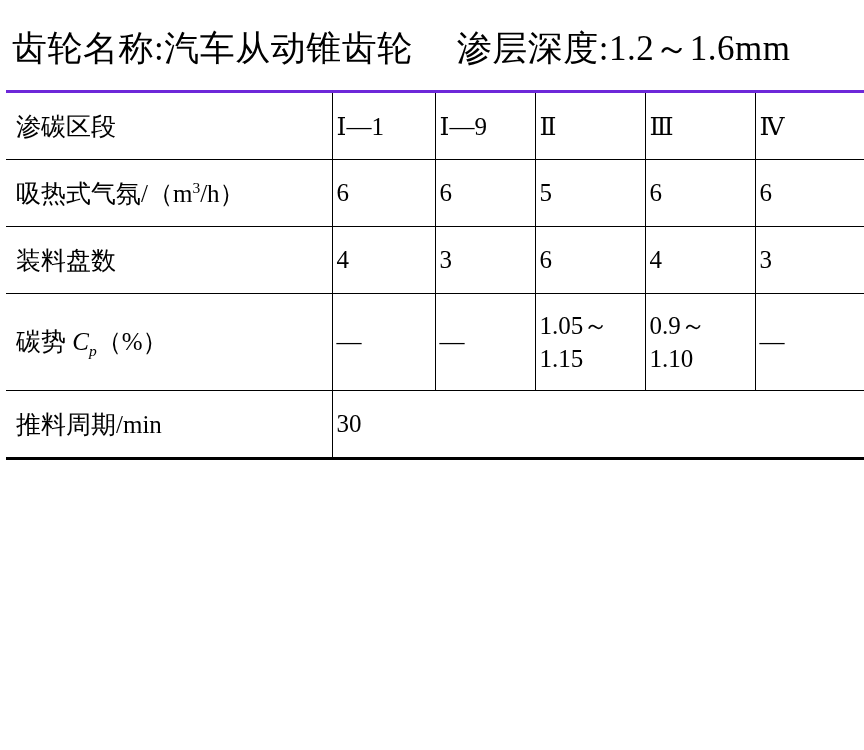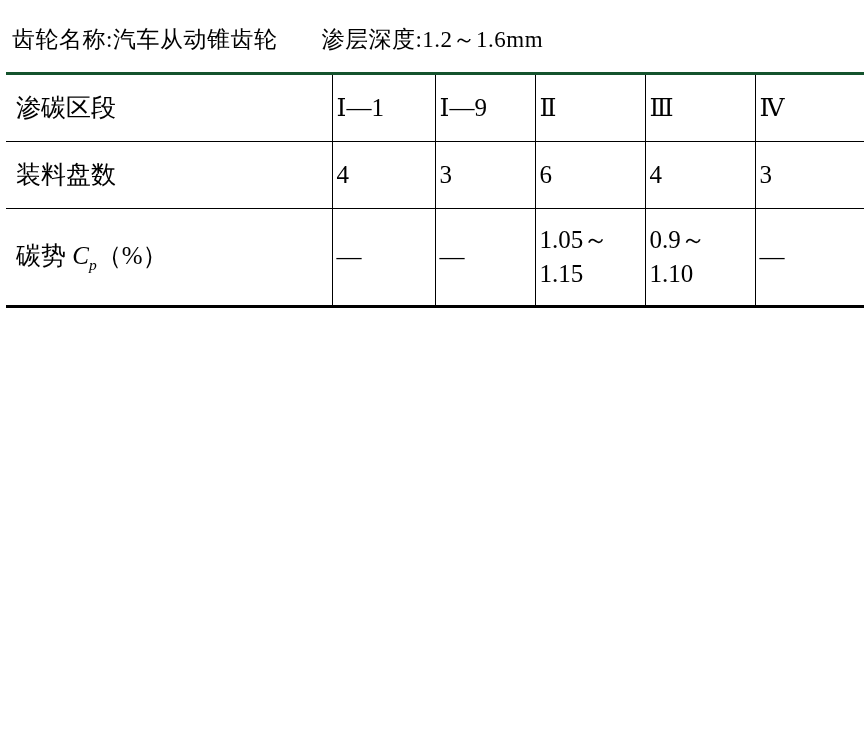--- a/index.html
+++ b/index.html
@@ -18,21 +18,21 @@
     position: relative;
     width: 864px;
     height: 750px;
     box-sizing: border-box;
     padding: 0;
   }
   .header-block {
     padding: 22px 0 0 12px;
   }
   .header-line {
-    font-size: 23px;
+    font-size: 35px;
     line-height: 1.55;
     white-space: nowrap;
     letter-spacing: 0.5px;
   }
   .gap-lg { display: inline-block; width: 44px; }
 
   table.spec {
     border-collapse: collapse;
     width: 852px;
     margin: 14px 0 0 6px;
@@ -46,21 +46,21 @@
     padding: 6px 4px;
     font-weight: normal;
   }
   table.spec .rowlabel {
     text-align: left;
     padding-left: 10px;
     white-space: nowrap;
   }
   
   table.spec {
-    border-top: 3px solid #14532d;
+    border-top: 3px solid #6d28d9;
     border-bottom: 3px solid #000;
   }
   table.spec tr.head td {
     border-bottom: 1px solid #000;
   }
   table.spec tr:first-child td {
     border-top: none;
   }
   table.spec tr:last-child td {
     border-bottom: none;
@@ -120,20 +120,28 @@
       <tr class="head reg">
         <td class="rowlabel">渗碳区段</td>
         <td>Ⅰ—1</td>
         <td>Ⅰ—9</td>
         <td>Ⅱ</td>
         <td>Ⅲ</td>
         <td>Ⅳ</td>
       </tr>
 
 
+      <tr class="reg">
+        <td class="rowlabel"><span>吸热式气氛/（m</span><sup>3</sup><span>/h）</span></td>
+        <td>6</td>
+        <td>6</td>
+        <td>5</td>
+        <td>6</td>
+        <td>6</td>
+      </tr>
 
 
       <tr class="reg">
         <td class="rowlabel">装料盘数</td>
         <td>4</td>
         <td>3</td>
         <td>6</td>
         <td>4</td>
         <td>3</td>
       </tr>
@@ -146,16 +154,20 @@
           <div>1.05～</div>
           <div>1.15</div>
         </td>
         <td class="two-line">
           <div>0.9～</div>
           <div>1.10</div>
         </td>
         <td class="dash">—</td>
       </tr>
 
+      <tr class="reg">
+        <td class="rowlabel">推料周期/min</td>
+        <td colspan="5">30</td>
+      </tr>
     </tbody>
   </table>
 
 </div>
 
 </body></html>

